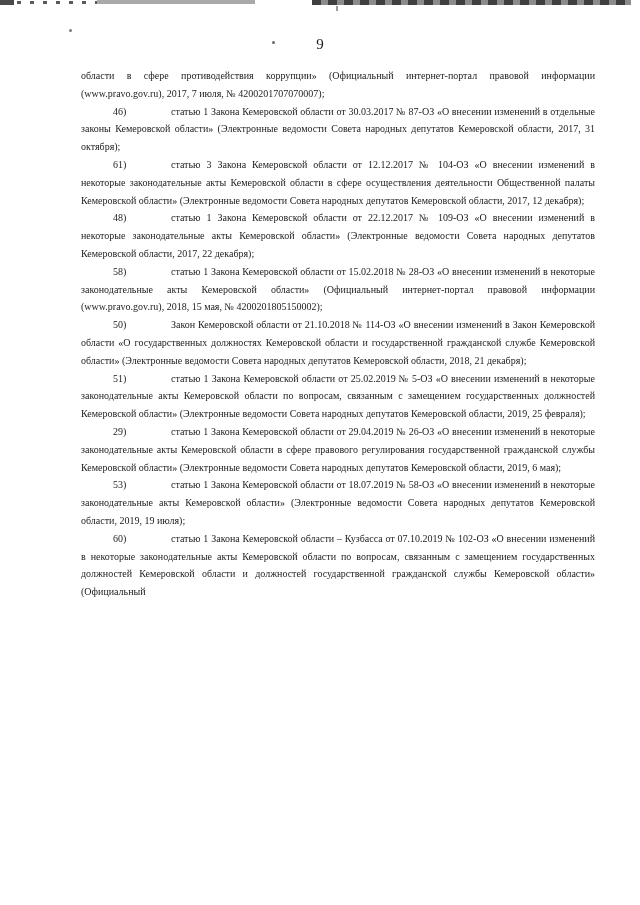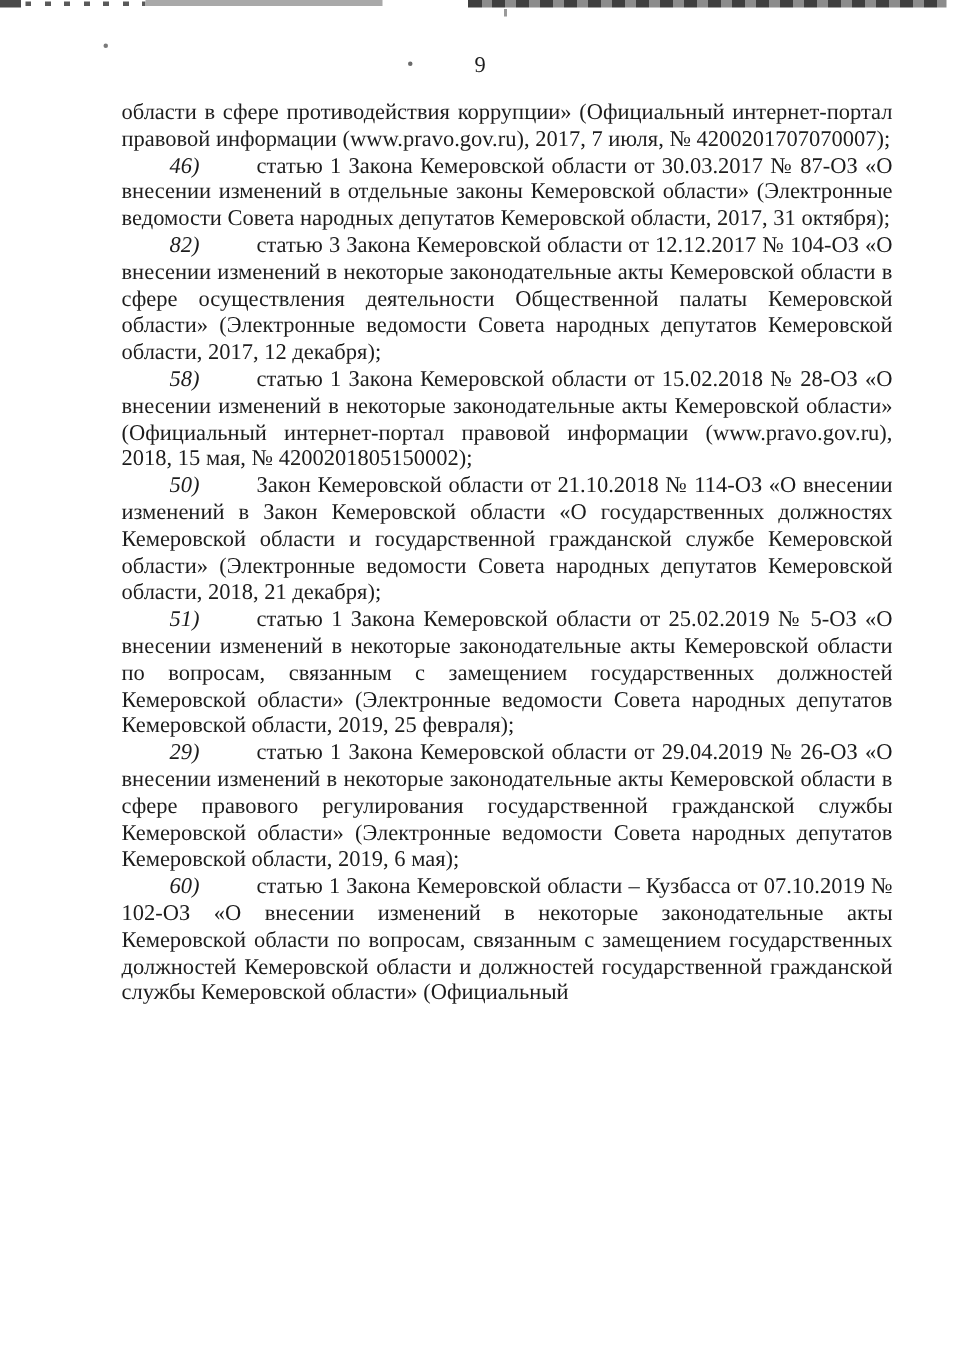--- a/index.html
+++ b/index.html
@@ -40,34 +40,33 @@
     width: 640px;
     text-align: center;
     font-size: 15px;
     line-height: 17px;
   }
   .content {
     position: absolute;
     left: 81px;
     top: 67px;
     width: 514px;
-    font-size: 15px;
+    font-size: 10px;
     line-height: 17.8px;
   }
   p.para {
     margin: 0;
     padding: 0;
     text-align: justify;
   }
   p.indent { text-indent: 32px; }
   .num {
     display: inline-block;
     width: 58px;
     text-indent: 0;
-    font-style: italic;
   }
 </style>
 </head>
 <body>
 
 <div class="page">
 
   <div class="artifact band-a"></div>
   <div class="artifact band-b"></div>
   <div class="artifact band-c"></div>
@@ -77,28 +76,30 @@
   <div class="artifact speck3"></div>
 
   <div class="page-number">9</div>
 
   <div class="content">
 
     <p class="para"><span>области в сфере противодействия коррупции» (Официальный интернет-портал правовой информации (www.pravo.gov.ru), 2017, 7 июля, № 4200201707070007);</span></p>
 
     <p class="para indent"><span class="num">46)</span><span>статью 1 Закона Кемеровской области от 30.03.2017 № 87-ОЗ «О внесении изменений в отдельные законы Кемеровской области» (Электронные ведомости Совета народных депутатов Кемеровской области, 2017, 31 октября);</span></p>
 
-    <p class="para indent"><span class="num">82)</span><span>статью 3 Закона Кемеровской области от 12.12.2017 № 104-ОЗ «О внесении изменений в некоторые законодательные акты Кемеровской области в сфере осуществления деятельности Общественной палаты Кемеровской области» (Электронные ведомости Совета народных депутатов Кемеровской области, 2017, 12 декабря);</span></p>
+    <p class="para indent"><span class="num">61)</span><span>статью 3 Закона Кемеровской области от 12.12.2017 № 104-ОЗ «О внесении изменений в некоторые законодательные акты Кемеровской области в сфере осуществления деятельности Общественной палаты Кемеровской области» (Электронные ведомости Совета народных депутатов Кемеровской области, 2017, 12 декабря);</span></p>
 
+    <p class="para indent"><span class="num">48)</span><span>статью 1 Закона Кемеровской области от 22.12.2017 № 109-ОЗ «О внесении изменений в некоторые законодательные акты Кемеровской области» (Электронные ведомости Совета народных депутатов Кемеровской области, 2017, 22 декабря);</span></p>
 
     <p class="para indent"><span class="num">58)</span><span>статью 1 Закона Кемеровской области от 15.02.2018 № 28-ОЗ «О внесении изменений в некоторые законодательные акты Кемеровской области» (Официальный интернет-портал правовой информации (www.pravo.gov.ru), 2018, 15 мая, № 4200201805150002);</span></p>
 
     <p class="para indent"><span class="num">50)</span><span>Закон Кемеровской области от 21.10.2018 № 114-ОЗ «О внесении изменений в Закон Кемеровской области «О государственных должностях Кемеровской области и государственной гражданской службе Кемеровской области» (Электронные ведомости Совета народных депутатов Кемеровской области, 2018, 21 декабря);</span></p>
 
     <p class="para indent"><span class="num">51)</span><span>статью 1 Закона Кемеровской области от 25.02.2019 № 5-ОЗ «О внесении изменений в некоторые законодательные акты Кемеровской области по вопросам, связанным с замещением государственных должностей Кемеровской области» (Электронные ведомости Совета народных депутатов Кемеровской области, 2019, 25 февраля);</span></p>
 
     <p class="para indent"><span class="num">29)</span><span>статью 1 Закона Кемеровской области от 29.04.2019 № 26-ОЗ «О внесении изменений в некоторые законодательные акты Кемеровской области в сфере правового регулирования государственной гражданской службы Кемеровской области» (Электронные ведомости Совета народных депутатов Кемеровской области, 2019, 6 мая);</span></p>
 
+    <p class="para indent"><span class="num">53)</span><span>статью 1 Закона Кемеровской области от 18.07.2019 № 58-ОЗ «О внесении изменений в некоторые законодательные акты Кемеровской области» (Электронные ведомости Совета народных депутатов Кемеровской области, 2019, 19 июля);</span></p>
 
     <p class="para indent"><span class="num">60)</span><span>статью 1 Закона Кемеровской области – Кузбасса от 07.10.2019 № 102-ОЗ «О внесении изменений в некоторые законодательные акты Кемеровской области по вопросам, связанным с замещением государственных должностей Кемеровской области и должностей государственной гражданской службы Кемеровской области» (Официальный</span></p>
 
   </div>
 </div>
 
 </body></html>

